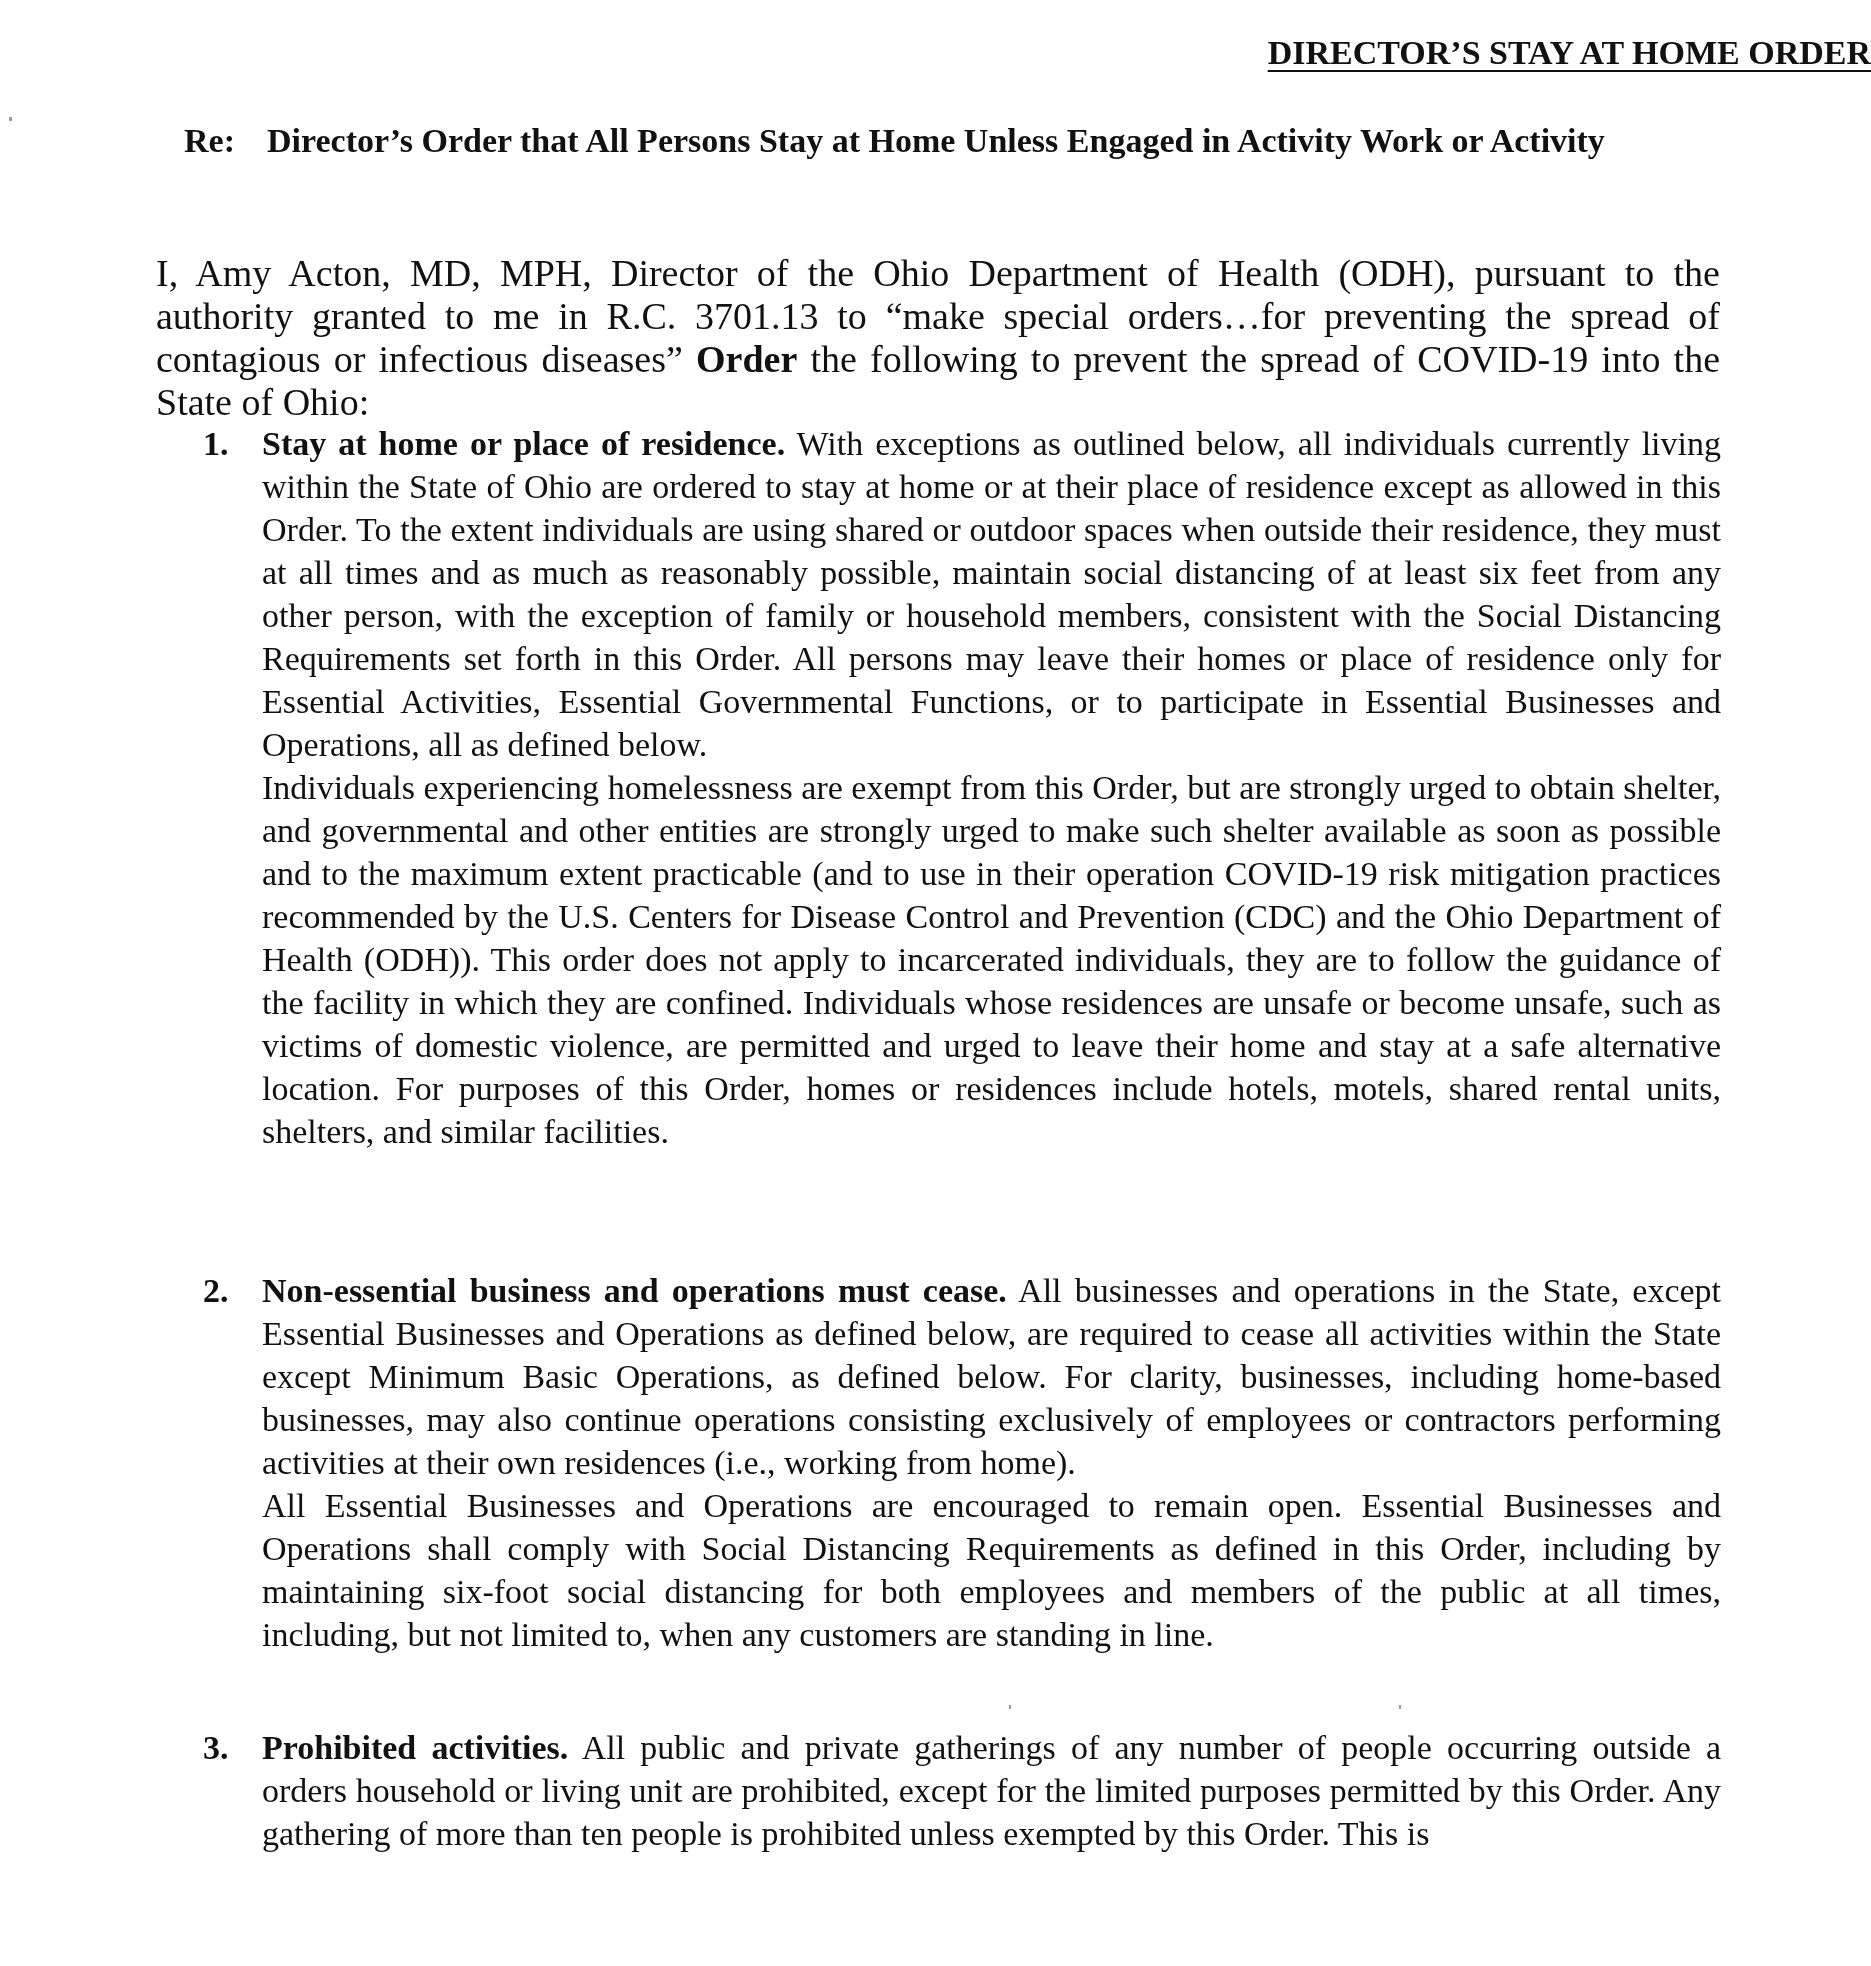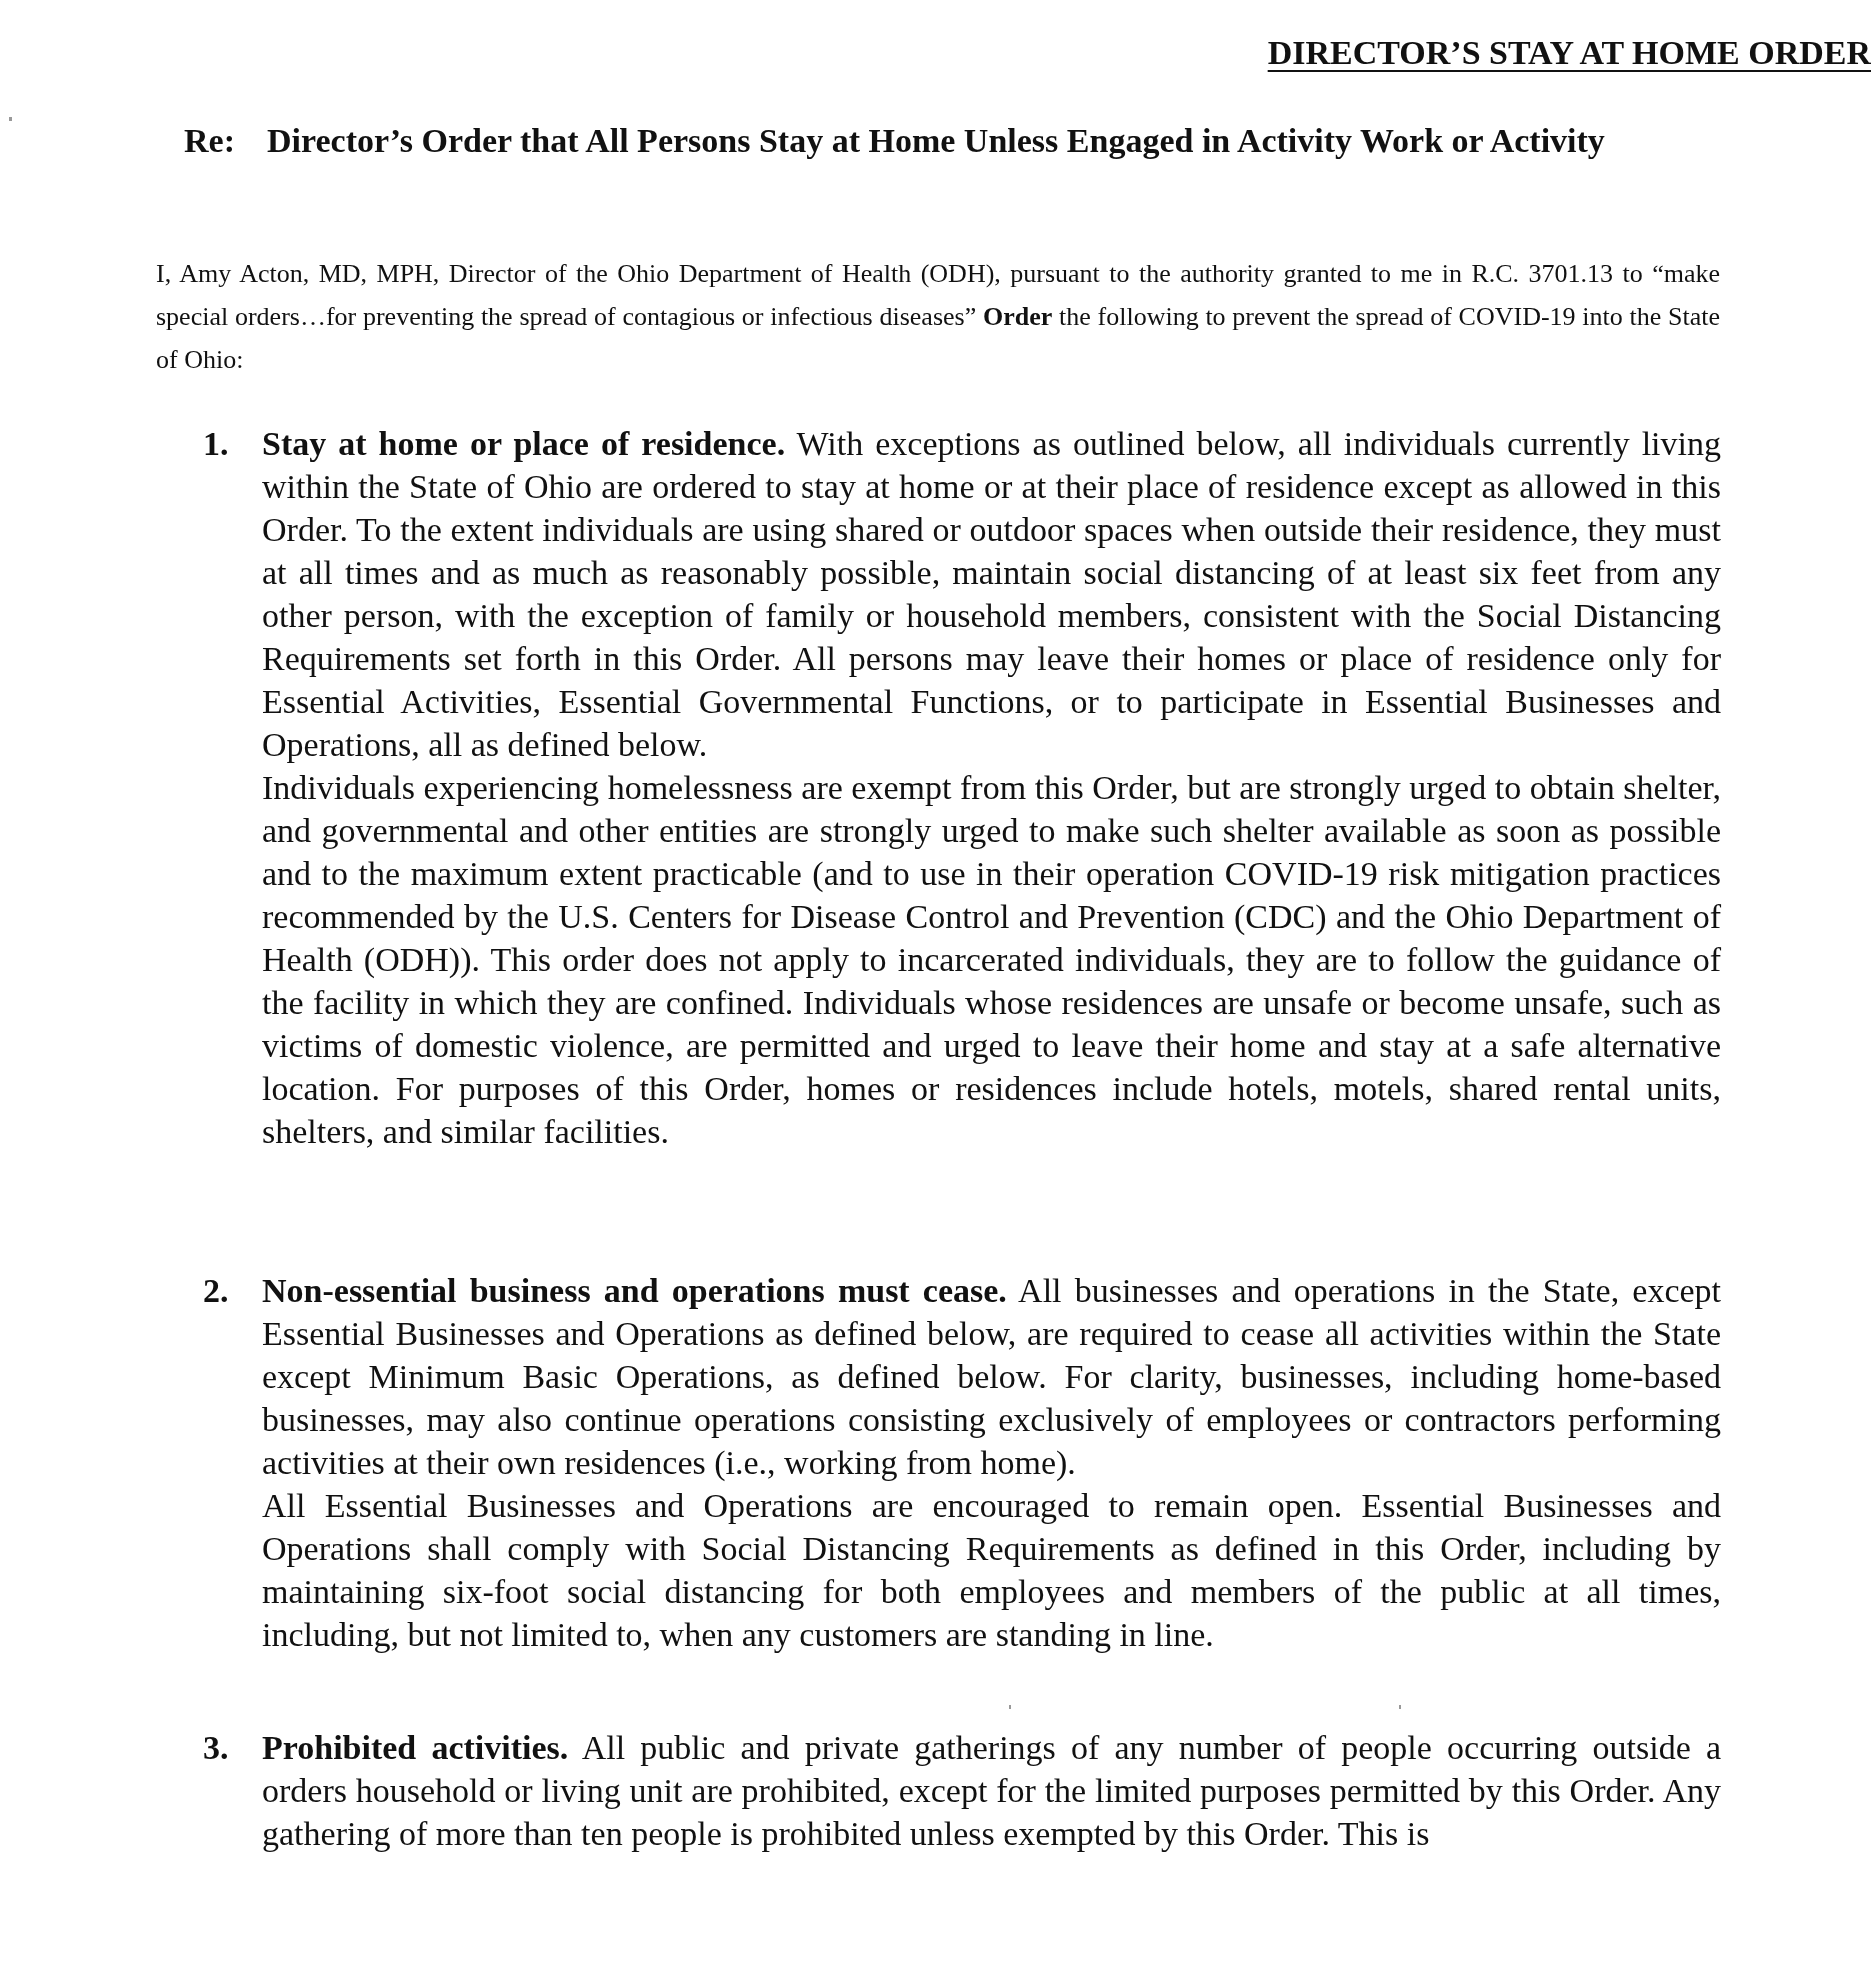--- a/index.html
+++ b/index.html
@@ -14,21 +14,21 @@
     text-underline-offset: 6.3px; text-decoration-thickness: 2.3px;
   }
   .re {
     position: absolute; top: 119px; left: 156px; width: 1564px;
     font-size: 34px; font-weight: bold; line-height: 44px;
   }
   .re-label { position: absolute; left: 0; top: 0; margin-left: 28px; }
   .re-text { margin-left: 111px; display: block; text-align: justify; }
   .intro {
     position: absolute; top: 252px; left: 156px; width: 1564px;
-    font-size: 26px; line-height: 43px; text-align: justify;
+    font-size: 38px; line-height: 43px; text-align: justify;
   }
   .items { position: absolute; left: 203px; width: 1518px; }
   .item { position: relative; font-size: 34px; line-height: 43px; }
   .item-num { position: absolute; left: 0; top: 0; font-weight: bold; }
   .item-body { margin-left: 59px; }
   .item-body p { margin: 0; text-align: justify; }
   .item-body p + p { }
   .heading { font-weight: bold; }
   .item1 { top: 422px; }
   .item2 { top: 1269px; }

